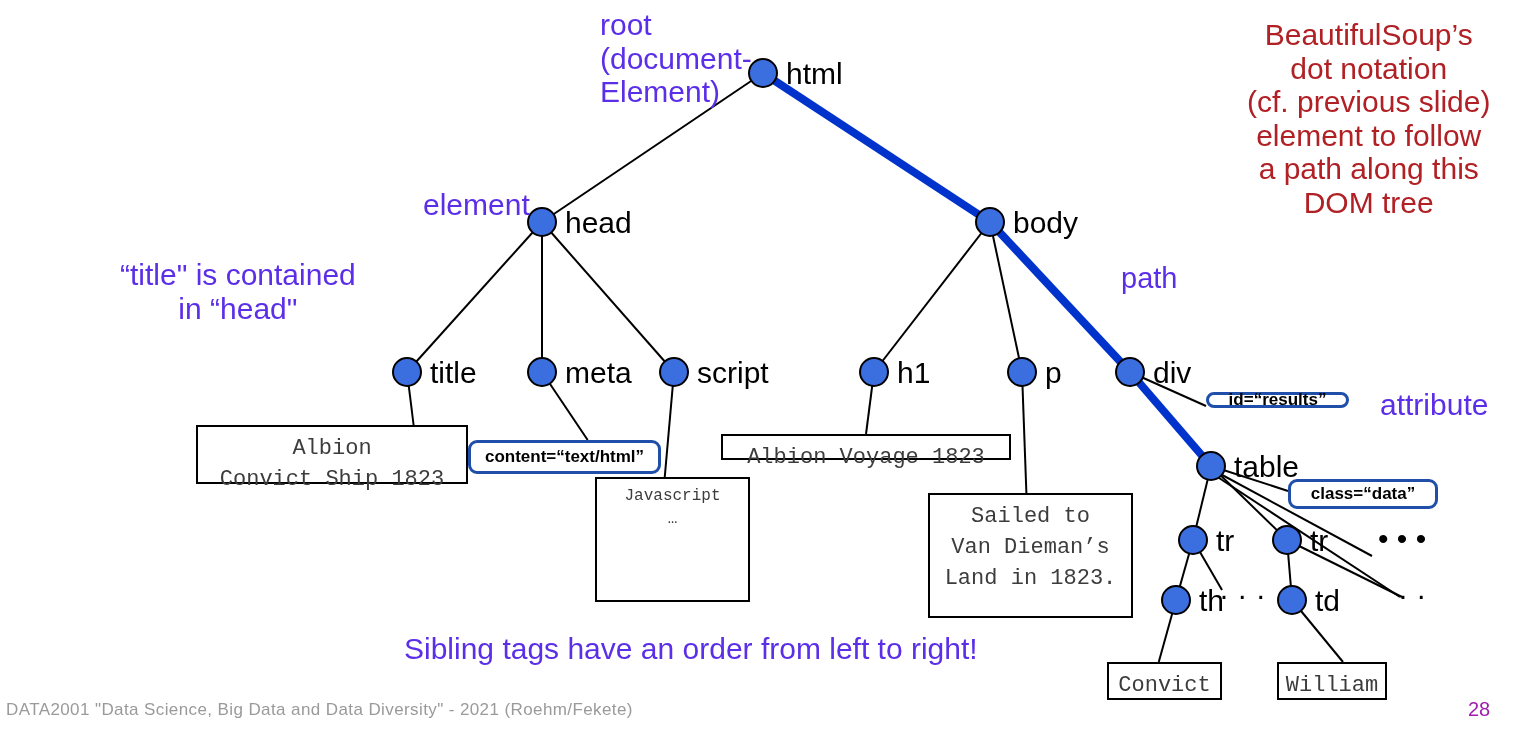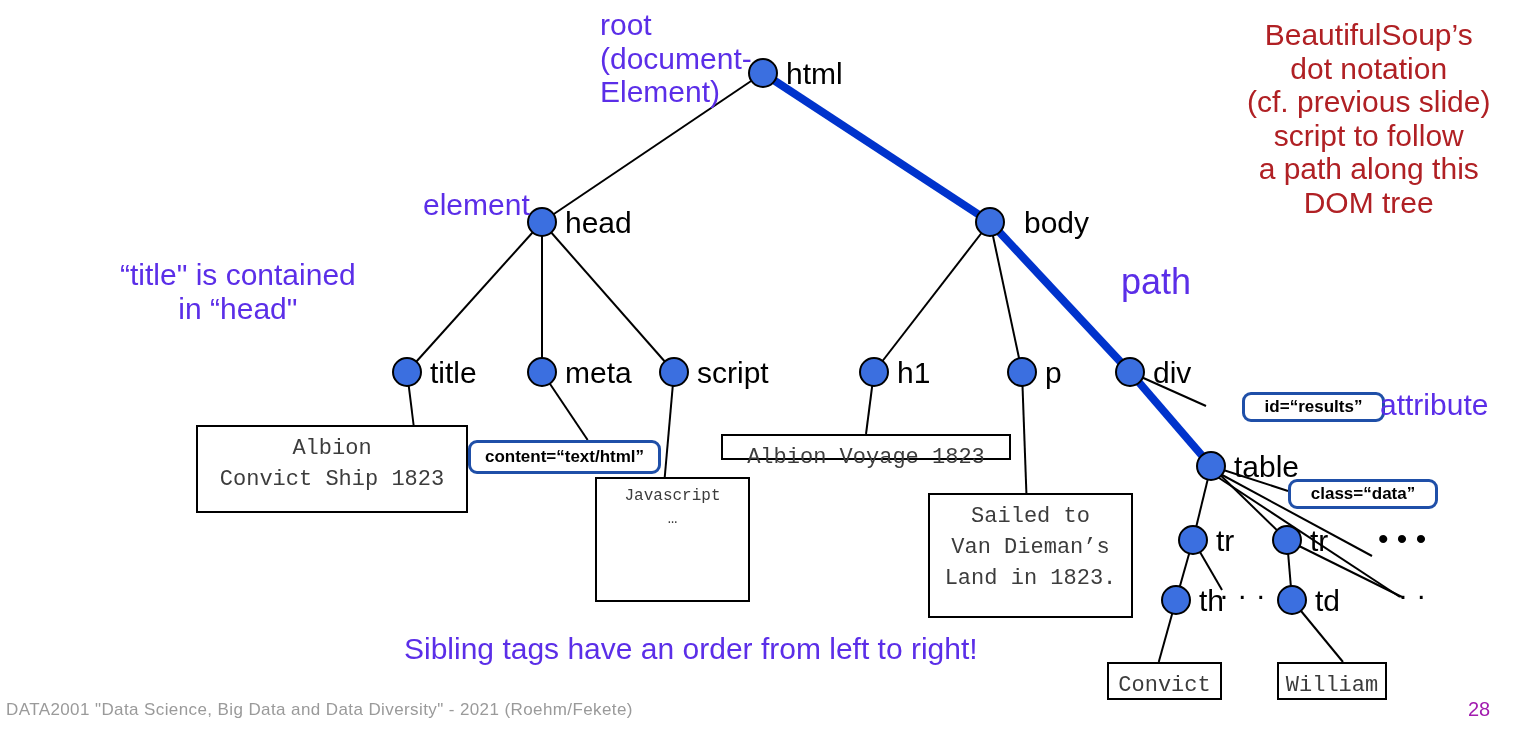--- a/index.html
+++ b/index.html
@@ -142,21 +142,21 @@
       <line x1="1193" y1="540" x2="1222" y2="590" stroke="#000000" stroke-width="2"></line>
       <line x1="1287" y1="540" x2="1402" y2="597" stroke="#000000" stroke-width="2"></line>
     </svg>
 
   <div id="nodes-layer">
       <div class="node" style="left: 748px; top: 58px;"></div>
       <div class="node-label" style="left: 786px; top: 59px; font-size: 30px;">html</div>
       <div class="node" style="left: 527px; top: 207px;"></div>
       <div class="node-label" style="left: 565px; top: 208px; font-size: 30px;">head</div>
       <div class="node" style="left: 975px; top: 207px;"></div>
-      <div class="node-label" style="left: 1013px; top: 208px; font-size: 30px; margin-left: 11px;">body</div>
+      <div class="node-label" style="left: 1013px; top: 208px; font-size: 30px;">body</div>
       <div class="node" style="left: 392px; top: 357px;"></div>
       <div class="node-label" style="left: 430px; top: 358px; font-size: 30px;">title</div>
       <div class="node" style="left: 527px; top: 357px;"></div>
       <div class="node-label" style="left: 565px; top: 358px; font-size: 30px;">meta</div>
       <div class="node" style="left: 659px; top: 357px;"></div>
       <div class="node-label" style="left: 697px; top: 358px; font-size: 30px;">script</div>
       <div class="node" style="left: 859px; top: 357px;"></div>
       <div class="node-label" style="left: 897px; top: 358px; font-size: 30px;">h1</div>
       <div class="node" style="left: 1007px; top: 357px;"></div>
       <div class="node-label" style="left: 1045px; top: 358px; font-size: 30px;">p</div>
@@ -167,63 +167,63 @@
       <div class="node" style="left: 1178px; top: 525px;"></div>
       <div class="node-label" style="left: 1216px; top: 526px; font-size: 30px;">tr</div>
       <div class="node" style="left: 1272px; top: 525px;"></div>
       <div class="node-label" style="left: 1310px; top: 526px; font-size: 30px;">tr</div>
       <div class="node" style="left: 1161px; top: 585px;"></div>
       <div class="node-label" style="left: 1199px; top: 586px; font-size: 30px;">th</div>
       <div class="node" style="left: 1277px; top: 585px;"></div>
       <div class="node-label" style="left: 1315px; top: 586px; font-size: 30px;">td</div>
     </div>
   <div id="boxes-layer">
-      <div class="textbox" style="left: 196px; top: 425px; width: 272px; height: 88px; font-size: 22px;">Albion
+      <div class="textbox" style="left: 196px; top: 425px; width: 272px; height: 59px; font-size: 22px;">Albion
 Convict Ship 1823</div>
       <div class="textbox" style="left: 595px; top: 477px; width: 155px; height: 125px; font-size: 16px;">Javascript
 …</div>
       <div class="textbox" style="left: 721px; top: 434px; width: 290px; height: 26px; font-size: 22px;">Albion Voyage 1823</div>
       <div class="textbox" style="left: 928px; top: 493px; width: 205px; height: 125px; font-size: 22px;">Sailed to
 Van Dieman’s
 Land in 1823.</div>
       <div class="textbox" style="left: 1107px; top: 662px; width: 115px; height: 38px; font-size: 22px;">Convict</div>
       <div class="textbox" style="left: 1277px; top: 662px; width: 110px; height: 38px; font-size: 22px;">William</div>
     </div>
   <div id="attrs-layer">
       <div class="attrbox" style="left: 468px; top: 440px; width: 193px; height: 34px;">content=“text/html”</div>
-      <div class="attrbox" style="left: 1242px; top: 392px; width: 143px; height: 30px;">id=“results”</div>
+      <div class="attrbox" style="left: 1206px; top: 392px; width: 143px; height: 16px;">id=“results”</div>
       <div class="attrbox" style="left: 1288px; top: 479px; width: 150px; height: 30px;">class=“data”</div>
     </div>
   <div id="annot-layer">
       <div class="annot annot-purple" style="left: 600px; top: 8px; font-size: 30px;">
         <div>root</div>
         <div>(document-</div>
         <div>Element)</div>
       </div>
       <div class="annot annot-purple" style="left: 399px; top: 188px; font-size: 30px; margin-left: 24px;">
         <div>element</div>
       </div>
       <div class="annot annot-purple annot-center" style="left: 120px; top: 258px; font-size: 30px;">
         <div>“title" is contained</div>
         <div>in “head"</div>
       </div>
-      <div class="annot annot-purple" style="left: 1121px; top: 262px; font-size: 36px;">
+      <div class="annot annot-purple" style="left: 1121px; top: 262px; font-size: 29px;">
         <div>path</div>
       </div>
       <div class="annot annot-purple" style="left: 1380px; top: 388px; font-size: 30px;">
         <div>attribute</div>
       </div>
       <div class="annot annot-purple" style="left: 404px; top: 632px; font-size: 30px;">
         <div>Sibling tags have an order from left to right!</div>
       </div>
       <div class="annot annot-red annot-center" style="left: 1218px; top: 18px; font-size: 30px; margin-left: 29px;">
         <div>BeautifulSoup’s</div>
         <div>dot notation</div>
         <div>(cf. previous slide)</div>
-        <div>script to follow</div>
+        <div>element to follow</div>
         <div>a path along this</div>
         <div>DOM tree</div>
       </div>
     </div>
   <div id="dots-layer">
       <div class="dots" style="left: 1378px; top: 524px; font-size: 30px;">• • •</div>
       <div class="dots" style="left: 1398px; top: 580px; font-size: 30px;">· ·</div>
       <div class="dots" style="left: 1219px; top: 580px; font-size: 30px;">· · ·</div>
     </div>
 

